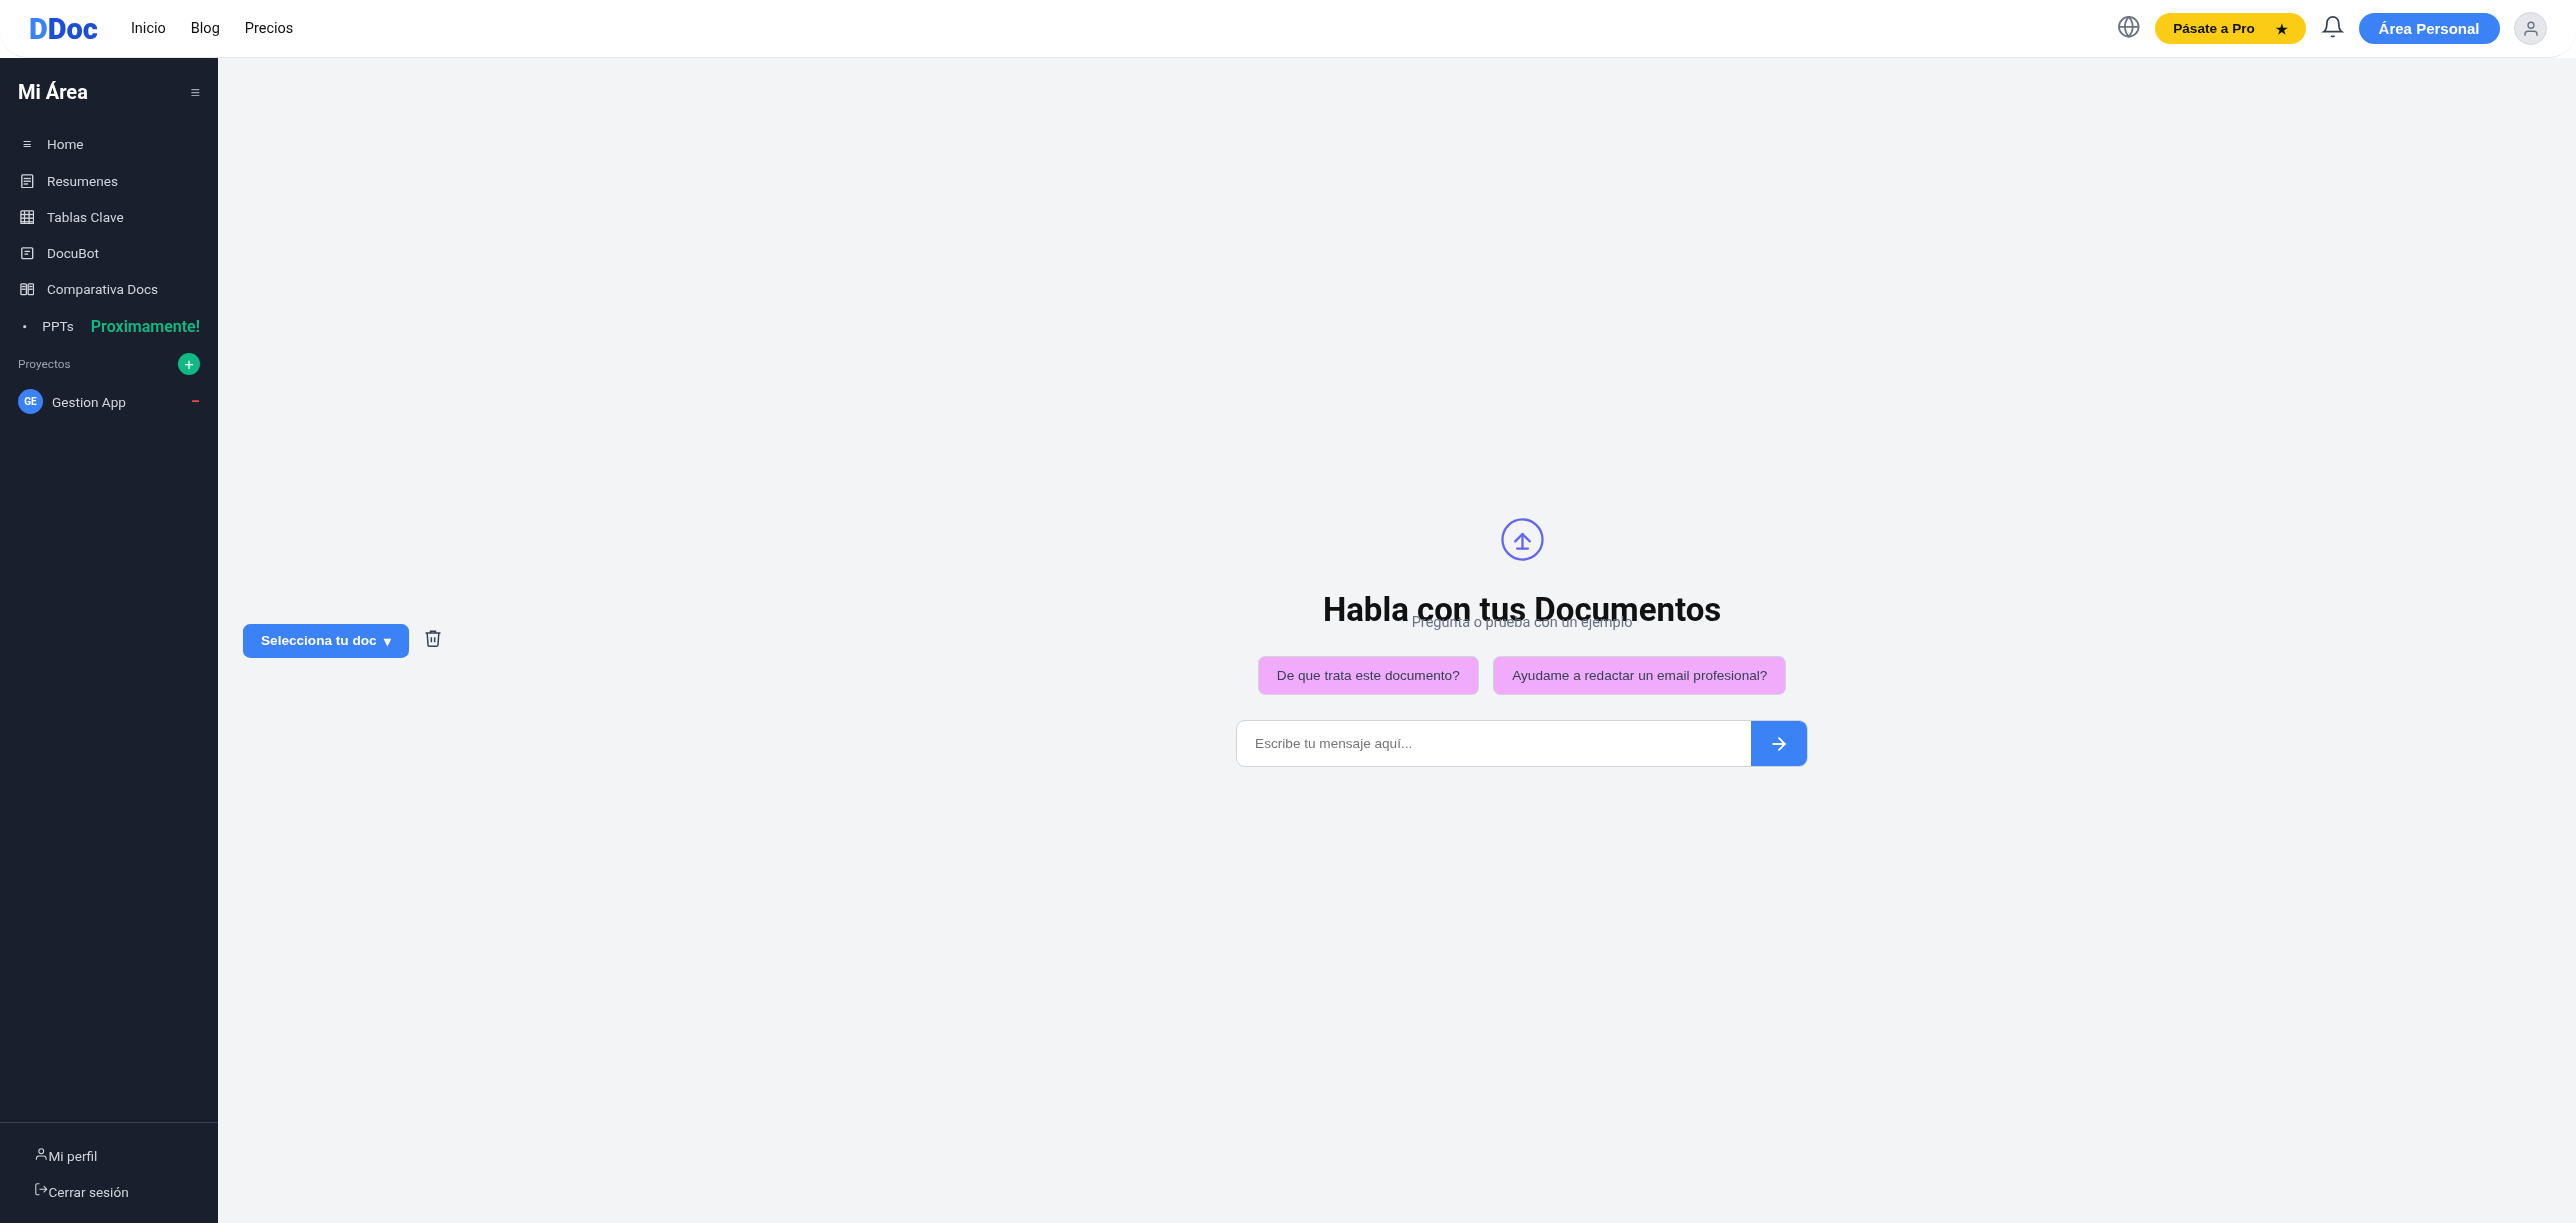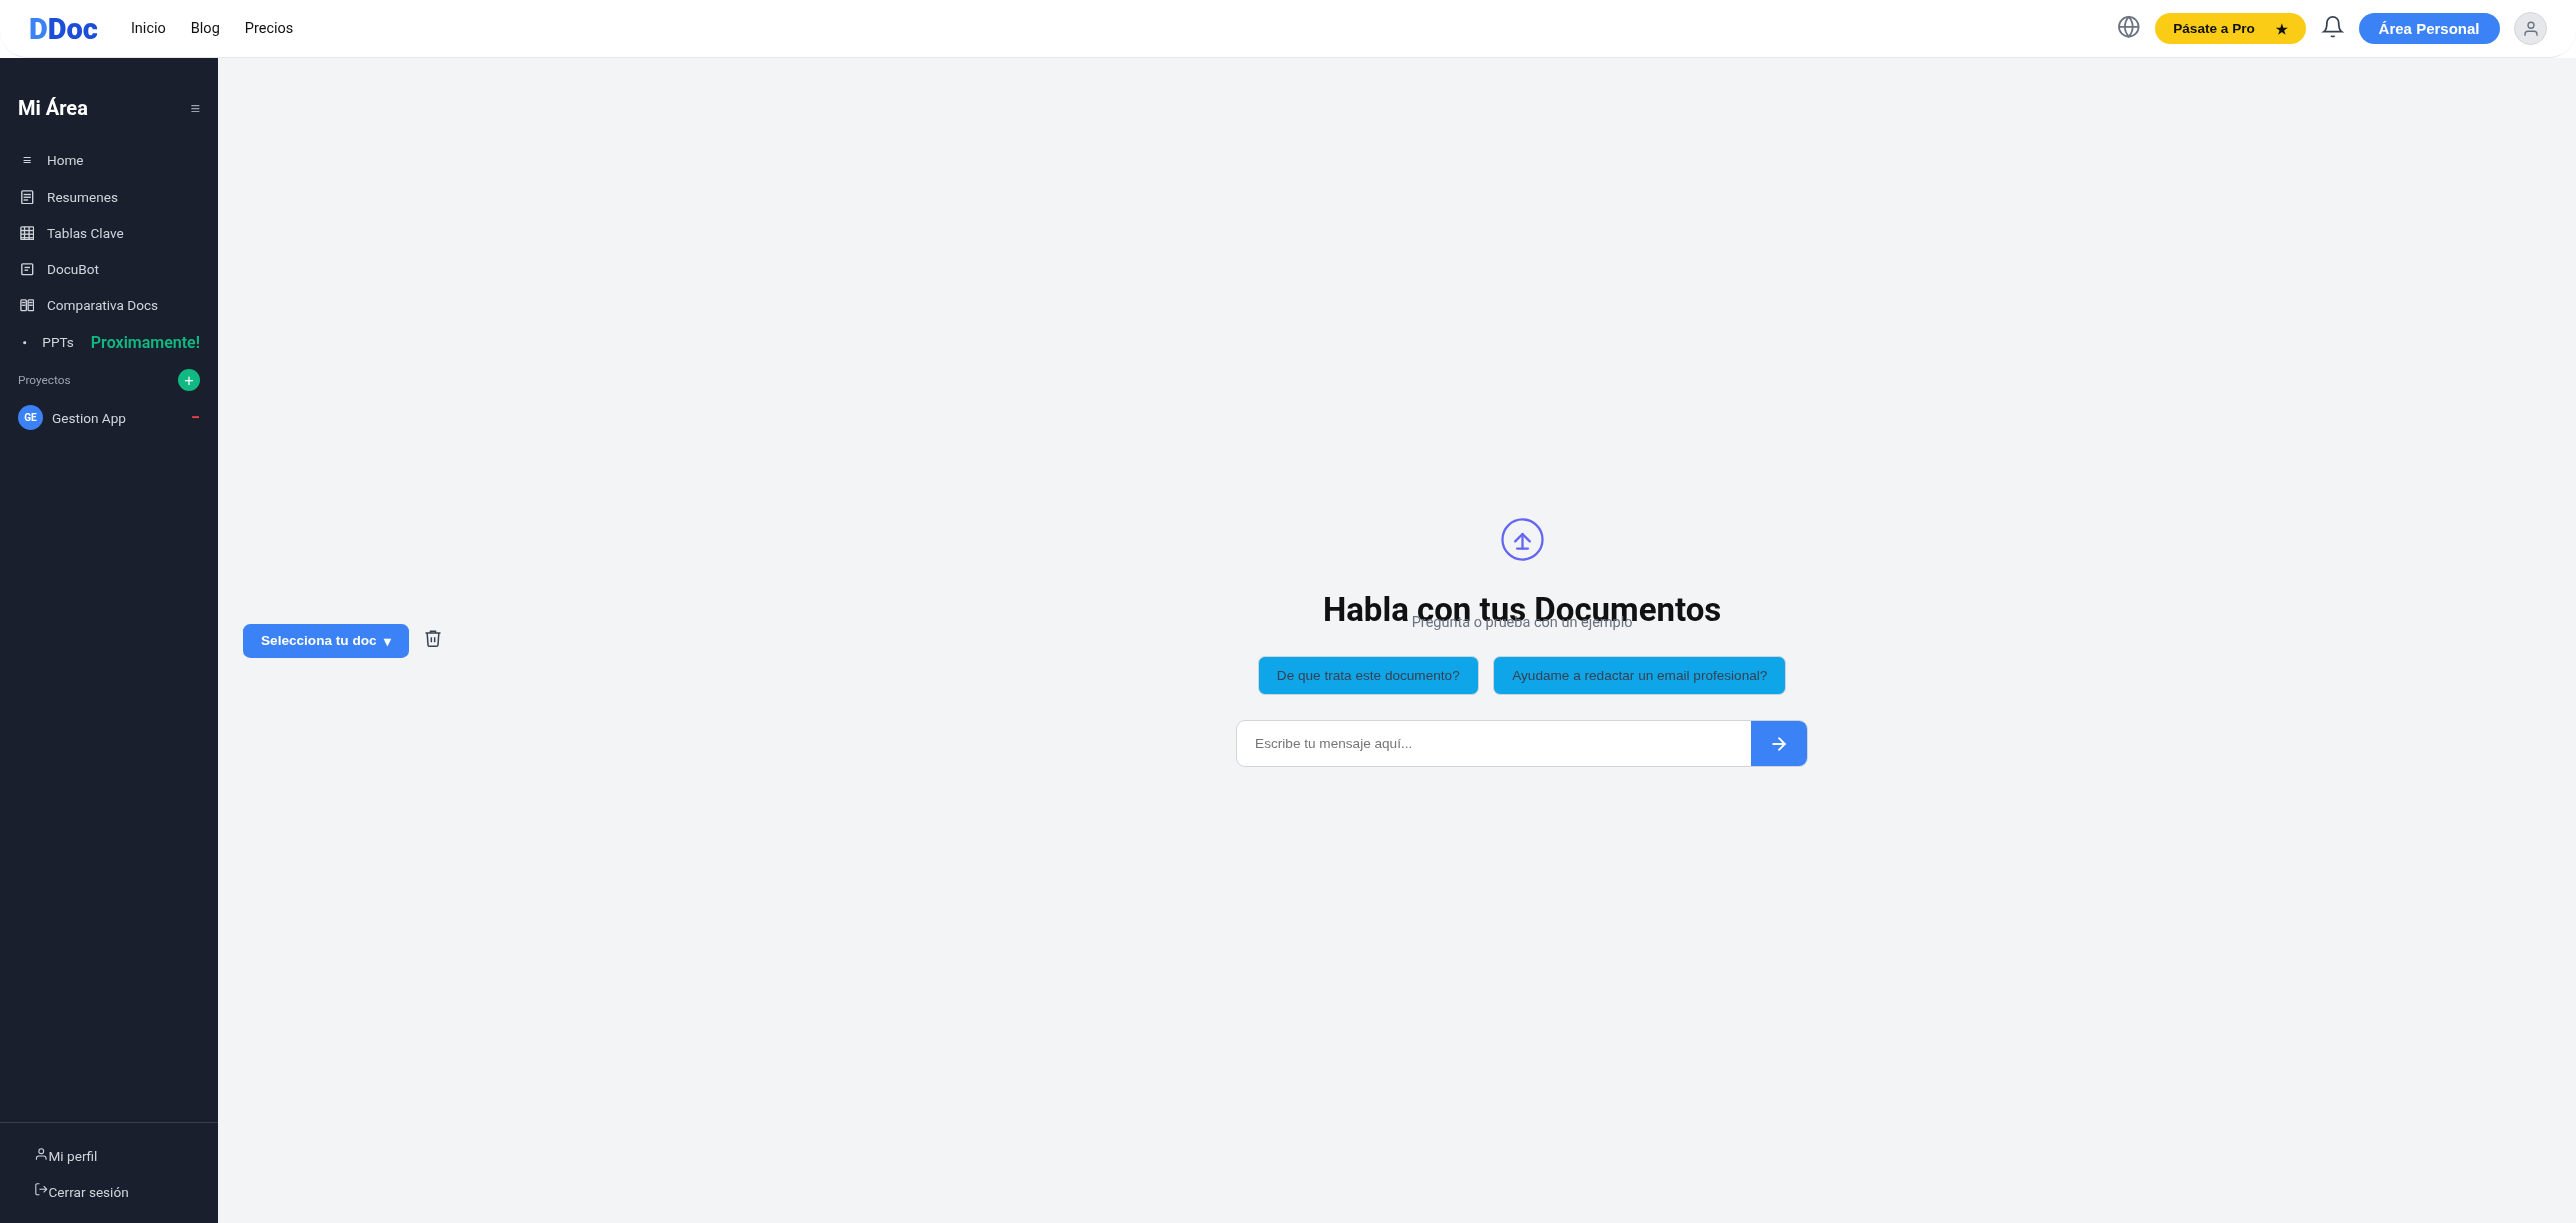--- a/index.html
+++ b/index.html
@@ -36,21 +36,20 @@
     .body-layout { display: flex; flex: 1; overflow: hidden; }
 
     
     .sidebar {
       width: 218px; background: #1a1f2e; color: #fff; display: flex;
       flex-direction: column; flex-shrink: 0; padding: 0;
     }
     .sidebar-header {
       display: flex; align-items: center; justify-content: space-between;
       padding: 22px 18px 14.5px 18px;
-      margin-top: 16px;
     }
     .sidebar-title { font-size: 20px; font-weight: 700; color: #fff; }
     .hamburger-btn { background: none; border: none; color: #9ca3af; cursor: pointer; font-size: 16.3px; }
     .sidebar-nav { padding: 7.3px 0; flex: 1; }
     .sidebar-item {
       display: flex; align-items: center; gap: 11px;
       padding: 10px 18px; cursor: pointer; color: #d1d5db; font-size: 13.6px;
       transition: background 0.15s;
     }
     .sidebar-item .icon { font-size: 14.5px; width: 18px; display: flex; align-items: center; justify-content: center; }
@@ -98,21 +97,21 @@
       flex: 1; display: flex; flex-direction: column;
       align-items: center; justify-content: center; gap: 25px; padding: 29px;
     }
     .upload-icon {
       width: 51px; height: 51px;
     }
     .chat-title { font-size: 33px; font-weight: 700; color: #111; text-align: center; }
     .chat-subtitle { font-size: 14.5px; color: #6b7280; text-align: center; margin-top: -14.5px; }
     .suggestion-chips { display: flex; gap: 14.5px; flex-wrap: wrap; justify-content: center; }
     .chip {
-      background: #0ea5e9; border: 0.9px solid #d1d5db; border-radius: 7.3px;
+      background: #f0abfc; border: 0.9px solid #d1d5db; border-radius: 7.3px;
       padding: 11px 18px; font-size: 13.6px; color: #374151; cursor: pointer;
       transition: background 0.15s;
     }
     .chat-input-row {
       display: flex; align-items: center; gap: 0;
       background: #fff; border: 0.9px solid #d1d5db; border-radius: 9px;
       overflow: hidden; width: 572px; max-width: 100%;
     }
     .chat-input {
       flex: 1; border: none; outline: none; padding: 14.5px 18px;

